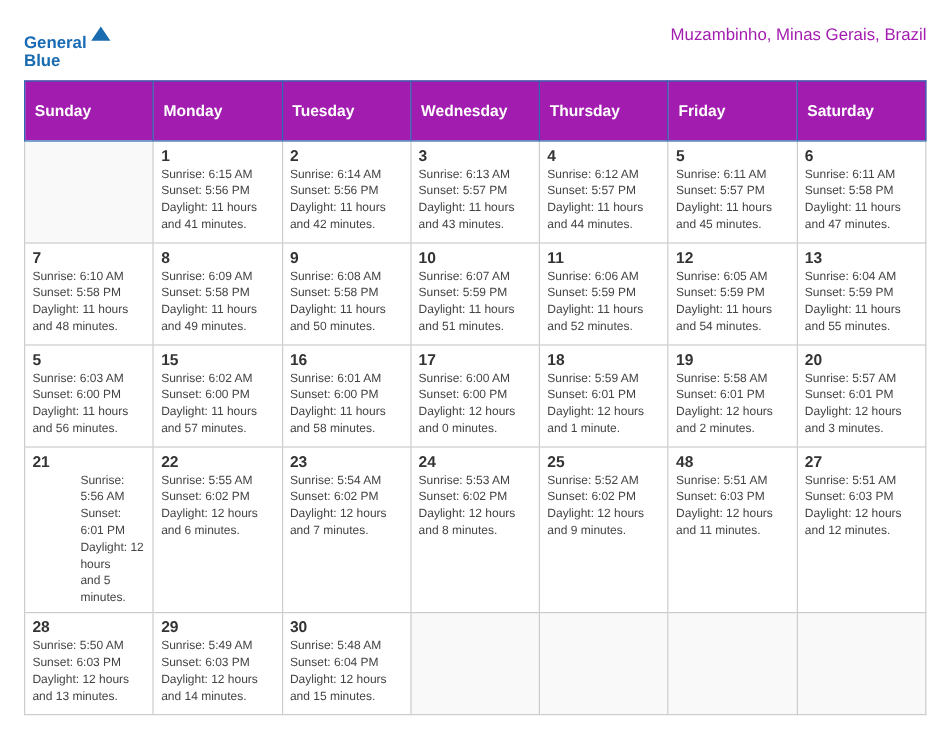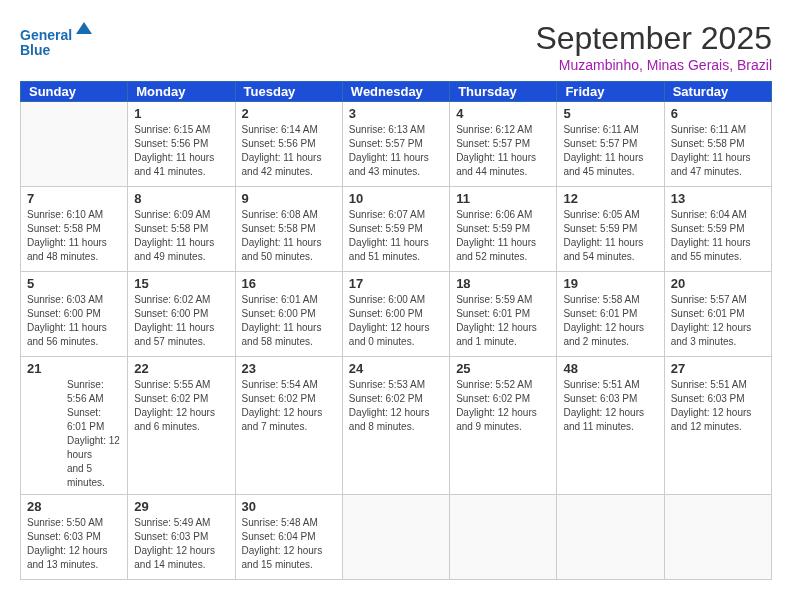--- a/index.html
+++ b/index.html
@@ -45,24 +45,24 @@
     .subtitle {
       font-size: 14px;
       color: #a21caf;
     }
     .calendar {
       width: 100%;
       border-collapse: collapse;
       border: 1px solid #ccc;
     }
     .calendar th {
-      background-color: #1d4ed8;
+      background-color: #a21caf;
       color: #fff;
       text-align: left;
-      padding: 2px 8px;
+      padding: 17px 8px;
       font-size: 13px;
       border: 1px solid #2b6cb0;
     }
     .calendar td {
       vertical-align: top;
       border: 1px solid #ccc;
       padding: 4px 6px;
       width: calc(100% / 7);
       min-height: 80px;
     }
@@ -93,21 +93,20 @@
     <div>
       <div class="logo-text">
         <span>General</span><svg class="logo-icon" viewBox="0 0 20 20">
             <polygon points="10,2 18,14 2,14" fill="#1a6cb0"></polygon>
           </svg><br>
         <span style="color:#1a6cb0;">Blue</span>
       </div>
     </div>
   </div>
   <div class="title-block">
-    <div class="month-title">September 2025</div>
     <div class="subtitle">Muzambinho, Minas Gerais, Brazil</div>
   </div>
 </div>
 
 <table class="calendar">
   <thead>
     <tr>
     <th>Sunday</th>
         <th>Monday</th>
         <th>Tuesday</th>

